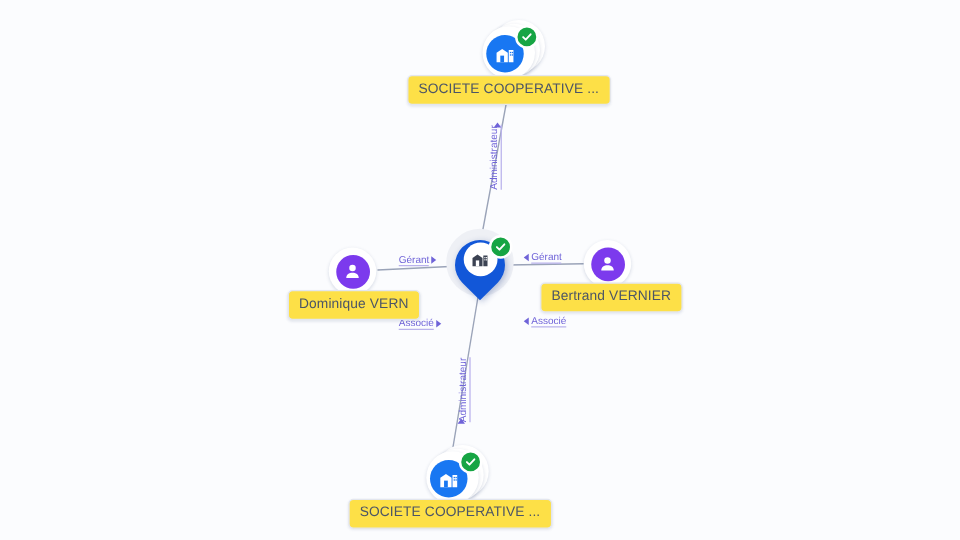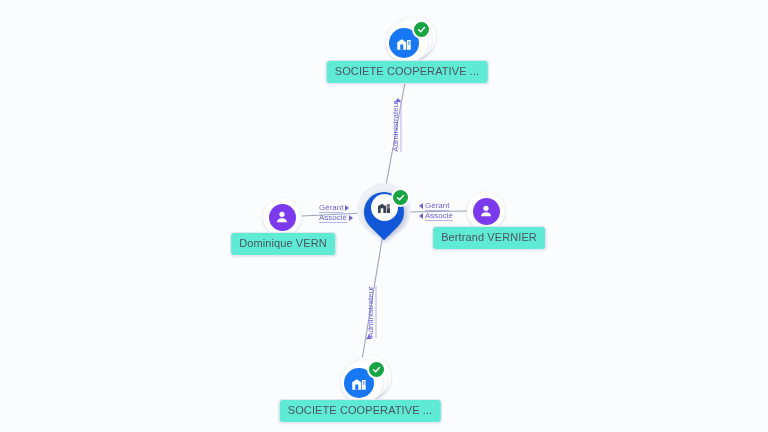--- a/index.html
+++ b/index.html
@@ -137,21 +137,21 @@
 
   
   .chip {
     position: absolute;
     transform: translate(-50%, 0);
     white-space: nowrap;
     font-size: 11px;
     line-height: 1;
     padding: 5px 8px 6px 8px;
     border-radius: 4px;
-    background: #5eead4;
+    background: #fde047;
     border: 1px solid #e3e6ee;
     color: #4c5566;
     box-shadow: 0 1px 2px rgba(40,60,110,0.10);
     letter-spacing: 0.1px;
   }
   .chip.selected {
     background: #1877f2;
     border-color: #1877f2;
     color: #ffffff;
     z-index: 30;
@@ -165,20 +165,21 @@
     font-size: 8px;
     line-height: 9px;
     color: #6f63d8;
     white-space: nowrap;
     text-align: left;
   }
   .edge-label .lbl-row {
     display: flex;
     align-items: center;
     gap: 2px;
+    margin-top: 41px;
   }
   .edge-label .txt {
     border-bottom: 1px solid #b9b2ec;
     padding-bottom: 0px;
   }
   .tri {
     width: 0;
     height: 0;
     border-top: 3px solid transparent;
     border-bottom: 3px solid transparent;

